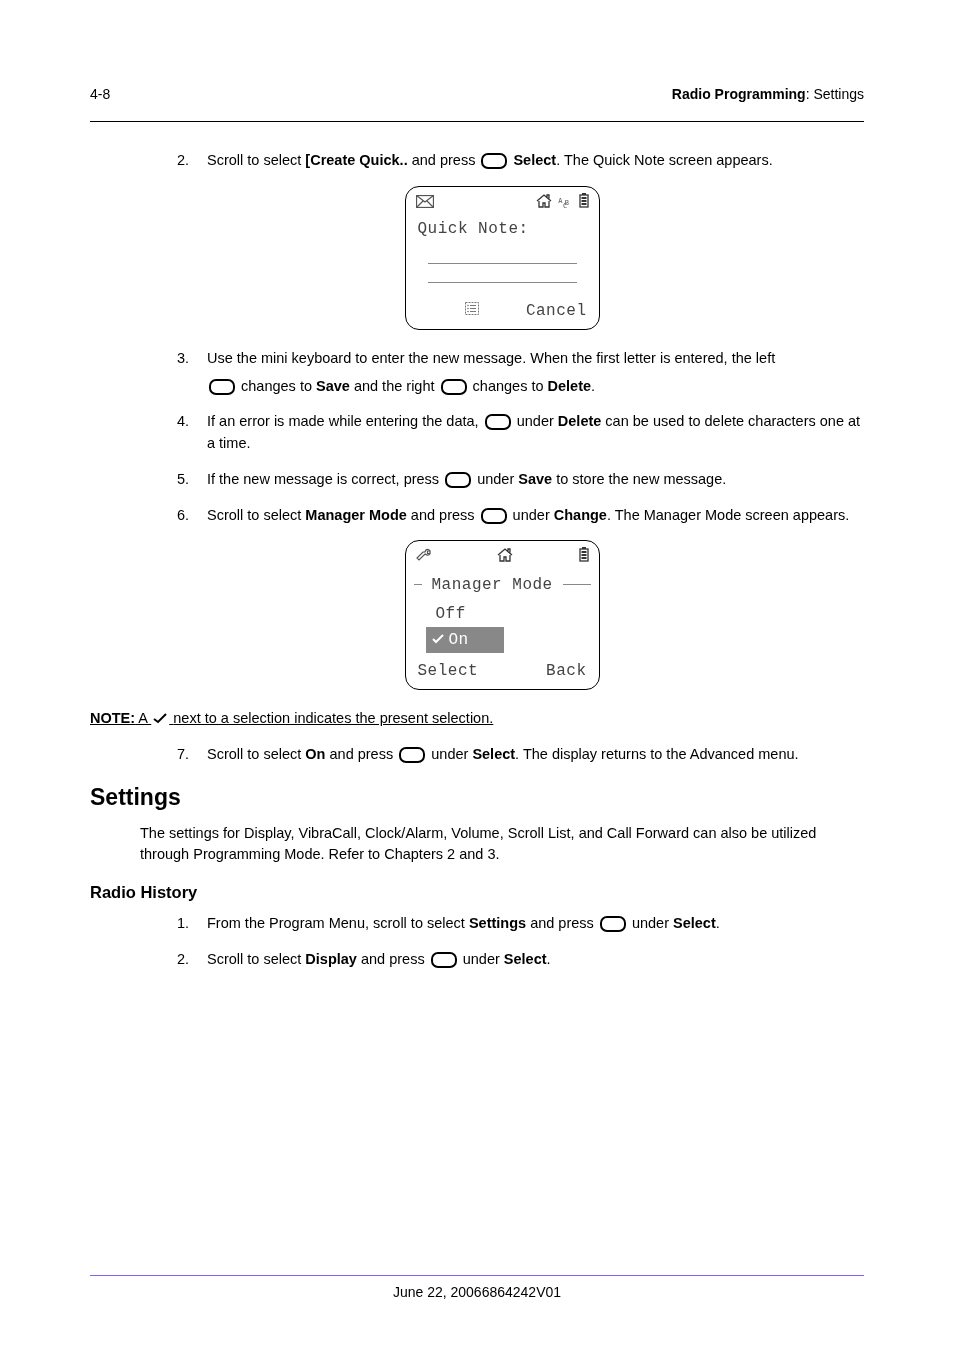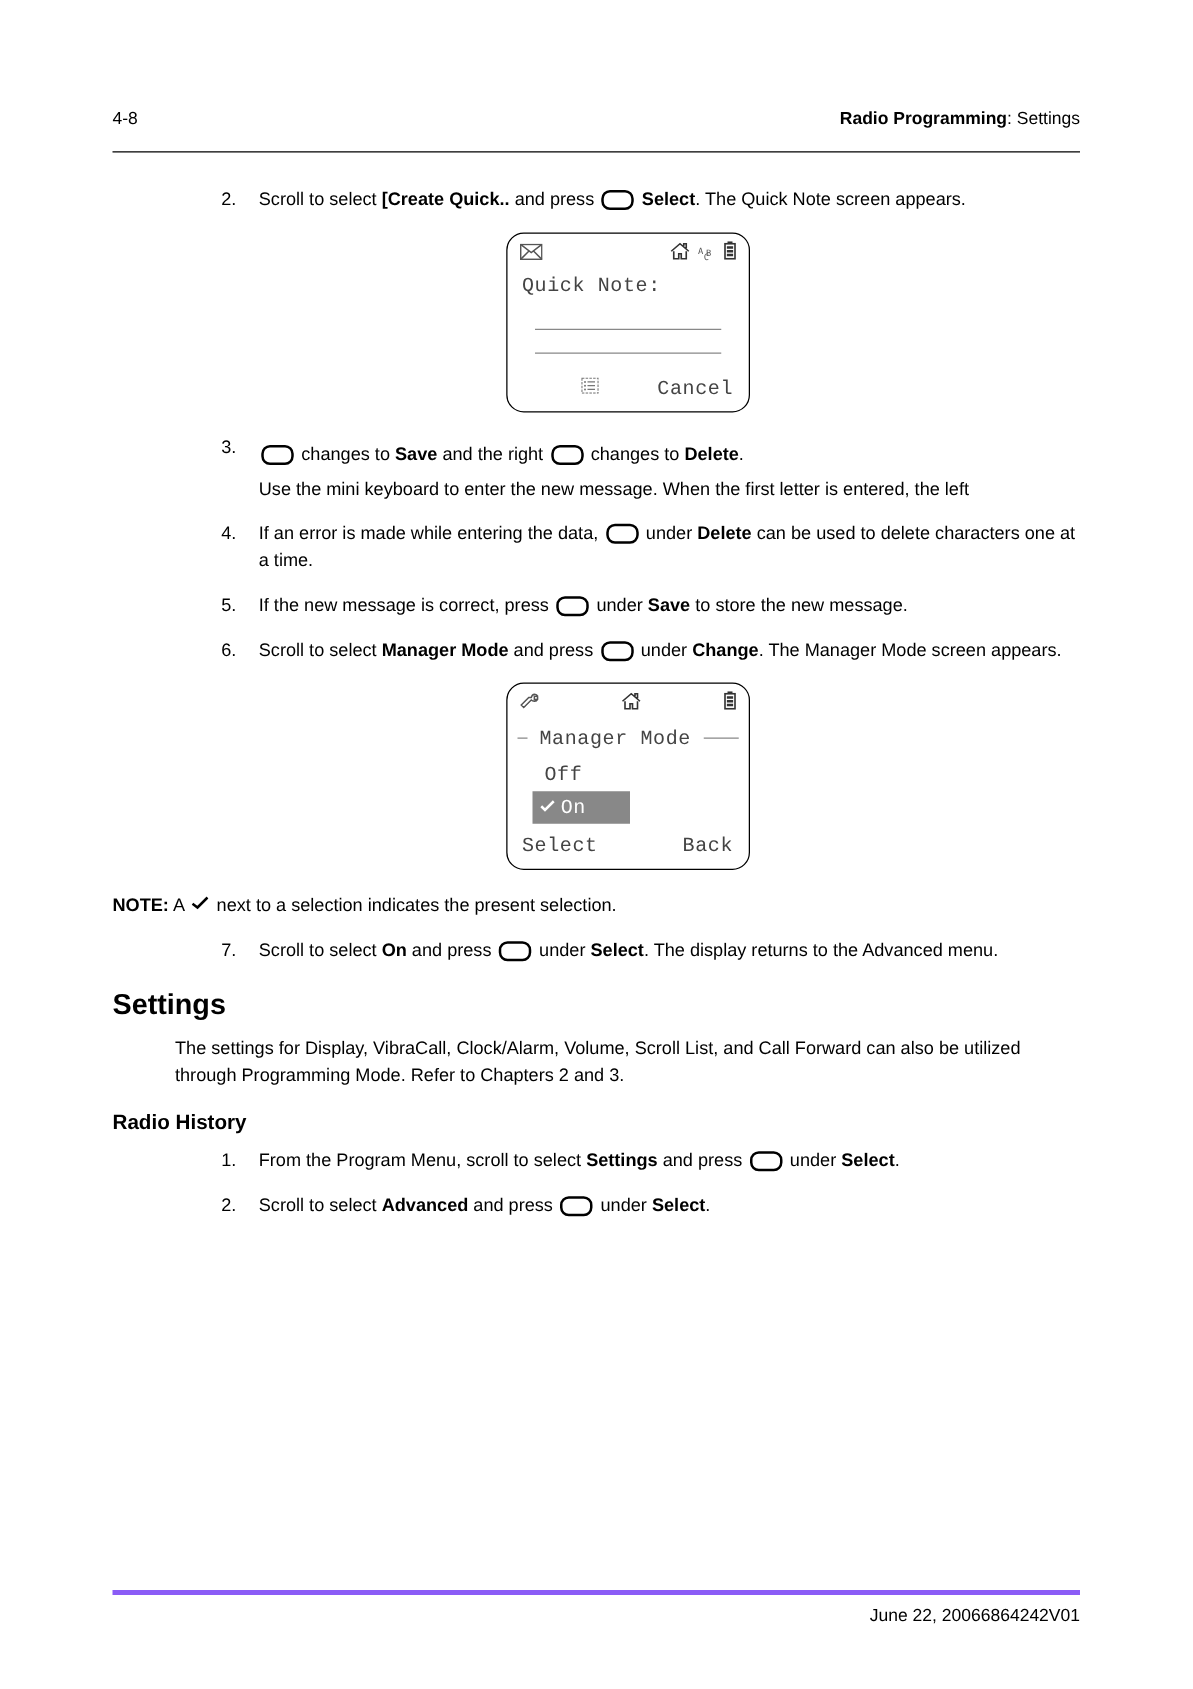--- a/index.html
+++ b/index.html
@@ -155,22 +155,22 @@
       font-size: 16.5px;
       font-weight: bold;
       margin: 14px 0 8px -50px;
     }
     .footer {
       position: absolute;
       bottom: 48px;
       left: 90px;
       right: 90px;
       display: flex;
-      justify-content: flex-end;
-      border-top: 4px solid #8b5cf6;
+      justify-content: center;
+      border-top: 1px solid #8b5cf6;
       padding-top: 6px;
       font-size: 14px;
     }
     .svg-icon { display: inline-block; }
   </style>
 </head>
 <body>
 
 <div class="page">
   <div class="header">
@@ -237,24 +237,24 @@
               <line x1="5" y1="9.5" x2="11" y2="9.5" stroke="#777"></line>
             </svg>
         </span>
         <span>Cancel</span>
       </div>
     </div>
 
     <div class="ol-row">
       <div class="ol-num">3.</div>
       <div class="ol-body">
+        <p><span>Use the mini keyboard to enter the new message. When the first letter is entered, the left </span></p>
         <p style="margin-top:6px;">
           <span class="btn-icon"></span><span> changes to </span><b>Save</b><span> and the right </span><span class="btn-icon"></span><span> changes to </span><b>Delete</b><span>.</span>
         </p>
-        <p><span>Use the mini keyboard to enter the new message. When the first letter is entered, the left </span></p>
       </div>
     </div>
 
     <div class="ol-row">
       <div class="ol-num">4.</div>
       <div class="ol-body">
         <p>
           <span>If an error is made while entering the data, </span><span class="btn-icon"></span><span> under </span><b>Delete</b><span> can be used to delete characters one at a time.</span>
         </p>
       </div>
@@ -317,21 +317,21 @@
             <span>On</span>
           </div>
         </div>
       </div>
       <div class="screen-footer">
         <span>Select</span>
         <span>Back</span>
       </div>
     </div>
 
-    <div class="note-row" style="margin-left:-50px;">
+    <div class="note-row" style="margin-left:-50px;text-decoration:underline;">
       <b>NOTE:</b><span> A </span>
       <span class="check-icon">
         <svg width="14" height="11" viewBox="0 0 14 11">
             <path d="M1 6 L5 9 L13 1" stroke="#000" stroke-width="2" fill="none"></path>
           </svg>
       </span>
       <span> next to a selection indicates the present selection.</span>
     </div>
 
     <div class="ol-row">
@@ -354,21 +354,21 @@
         <p>
           <span>From the Program Menu, scroll to select </span><b>Settings</b><span> and press </span><span class="btn-icon"></span><span> under </span><b>Select</b><span>.</span>
         </p>
       </div>
     </div>
 
     <div class="ol-row">
       <div class="ol-num">2.</div>
       <div class="ol-body">
         <p>
-          <span>Scroll to select </span><b>Advanced</b><span> and press </span><span class="btn-icon"></span><span> under </span><b>Select</b><span>.</span>
+          <span>Scroll to select </span><b>Display</b><span> and press </span><span class="btn-icon"></span><span> under </span><b>Select</b><span>.</span>
         </p>
       </div>
     </div>
 
   </div>
 
   <div class="footer">
     <span>June 22, 2006</span>
     <span>6864242V01</span>
   </div>

